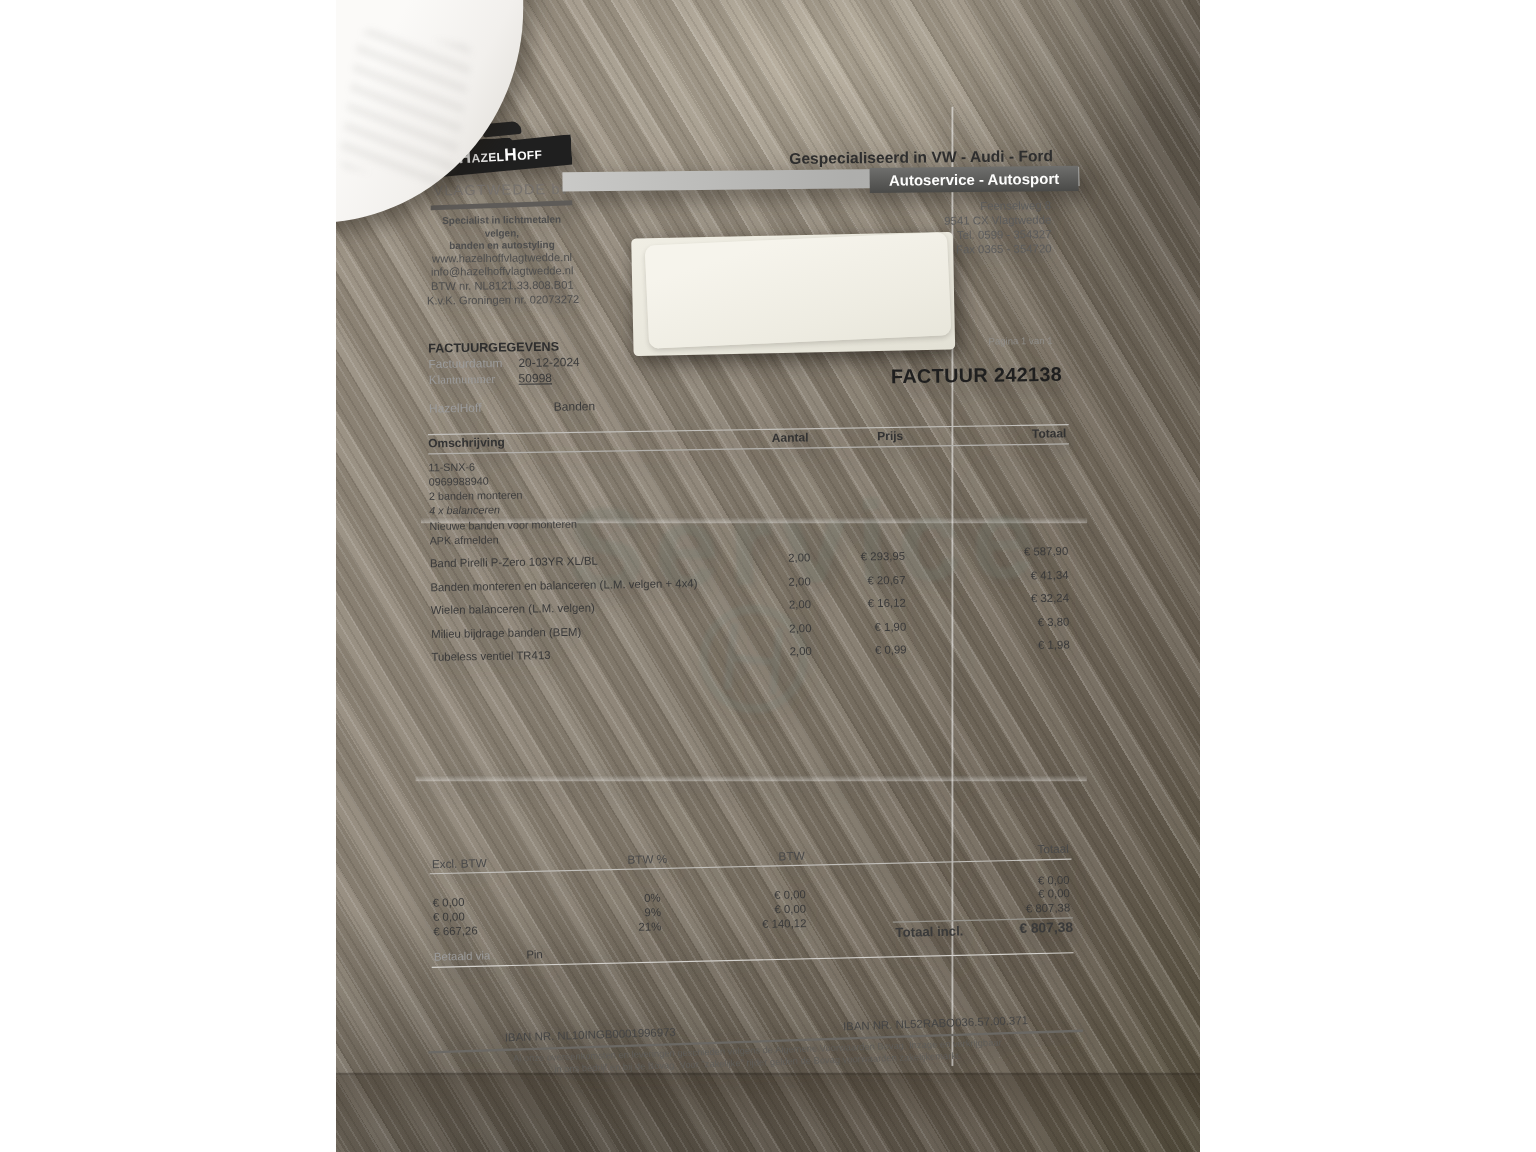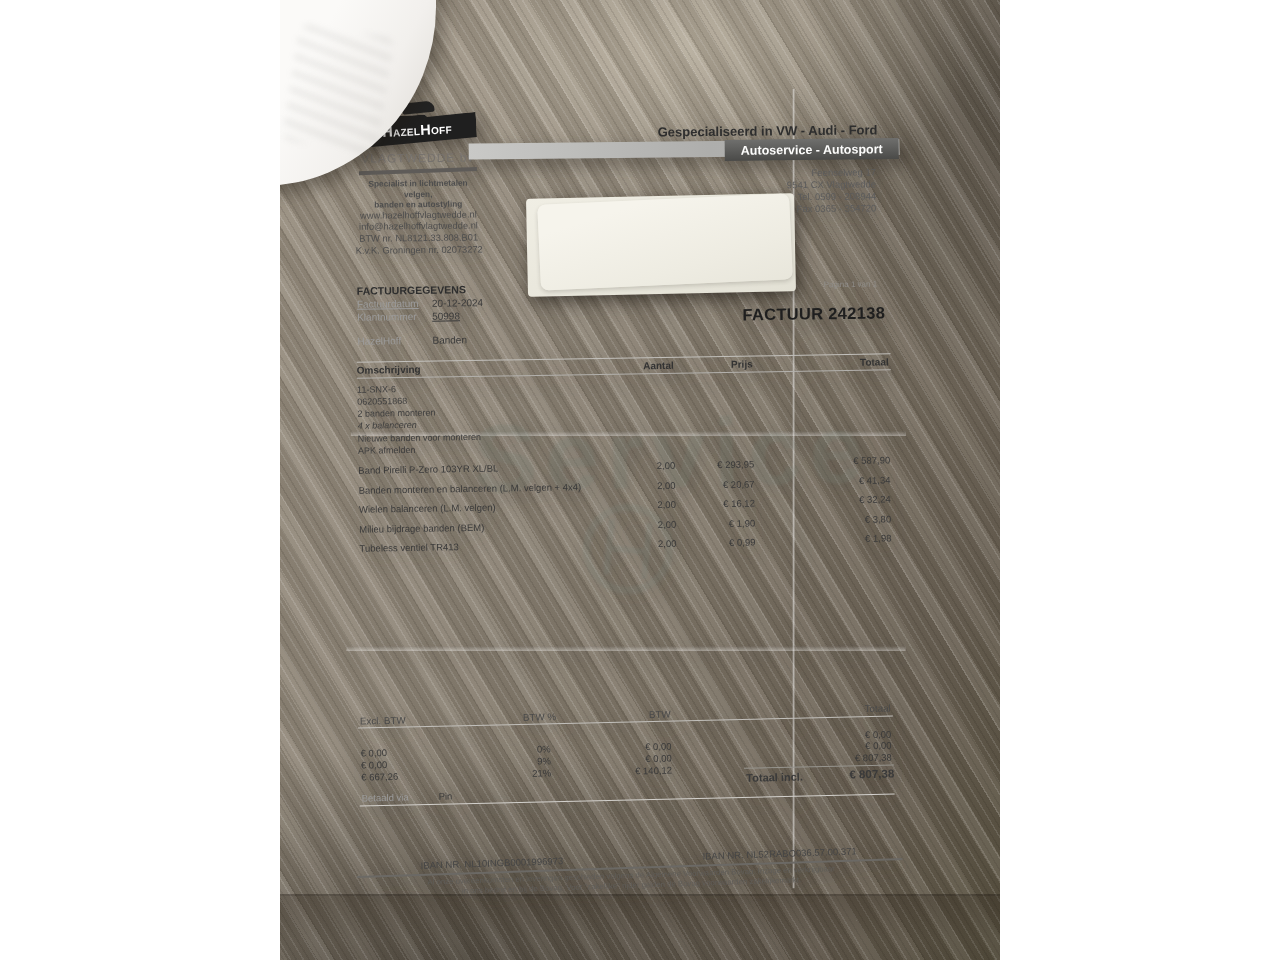--- a/index.html
+++ b/index.html
@@ -146,60 +146,60 @@
             <span class="logo-text">HazelHoff</span>
           </div>
           <div class="vlagtwedde">VLAGTWEDDE bv</div>
           <div class="vlag-bar"></div>
           <div class="band-silver"></div>
           <div class="specialized">Gespecialiseerd in VW - Audi - Ford</div>
           <div class="band-dark">
             <span>Autoservice - Autosport</span>
           </div>
           <div class="addr">
-            <div>Feenselweg 17</div>
+            <div>Feenselweg 8</div>
             <div>9541 CX Vlagtwedde</div>
-            <div>Tel. 0599 - 208944</div>
+            <div>Tel. 0599 - 354327</div>
             <div>Fax 0365 - 354720</div>
           </div>
           <div class="leftinfo">
             <div class="b">Specialist in lichtmetalen velgen,</div>
             <div class="b">banden en autostyling</div>
             <div class="n">www.hazelhoffvlagtwedde.nl</div>
             <div class="n">info@hazelhoffvlagtwedde.nl</div>
             <div class="n">BTW nr. NL8121.33.808.B01</div>
             <div class="n">K.v.K. Groningen nr. 02073272</div>
           </div>
         </div>
 
         <div class="sticker-back"></div>
         <div class="sticker-top"></div>
 
         <div class="blk blk-meta">
           <div class="abs fact-title">FACTUURGEGEVENS</div>
           <div class="abs pagina">Pagina 1 van 1</div>
-          <div class="abs mlabel" style="top:212px;text-decoration:underline;">Factuurdatum</div>
+          <div class="abs mlabel" style="top:212px;">Factuurdatum</div>
           <div class="abs mvalue" style="top:212px;">20-12-2024</div>
-          <div class="abs mlabel" style="top:225px;">Klantnummer</div>
+          <div class="abs mlabel" style="top:225px;font-family:Liberation Serif, serif;">Klantnummer</div>
           <div class="abs mvalue" style="top:225px;text-decoration:underline;">50998</div>
           <div class="abs mlabel" style="top:249px;">HazelHoff</div>
-          <div class="abs mvalue" style="top:249px;">Banden</div>
+          <div class="abs mvalue" style="top:249px;margin-left:29px;">Banden</div>
           <div class="abs invoice-no">FACTUUR 242138</div>
         </div>
 
         <div class="blk blk-items">
           <div class="rule" style="left:16px;top:275px;width:534px;"></div>
           <div class="abs th" style="left:16px;top:278px;">Omschrijving</div>
           <div class="num th" style="left:233px;top:278px;">Aantal</div>
           <div class="num th" style="left:312px;top:278px;">Prijs</div>
           <div class="num th" style="left:448px;top:278px;">Totaal</div>
           <div class="rule" style="left:16px;top:291px;width:534px;background:#b3b1ad;"></div>
 
           <div class="desc-line" style="top:298px;">11-SNX-6</div>
-          <div class="desc-line" style="top:310px;">0620551868</div>
+          <div class="desc-line" style="top:310px;">0969988940</div>
           <div class="desc-line" style="top:322px;">2 banden monteren</div>
           <div class="desc-line" style="top:334px;font-style:italic;">4 x balanceren</div>
           <div class="desc-line" style="top:347px;">Nieuwe banden voor monteren</div>
           <div class="desc-line" style="top:359px;">APK afmelden</div>
 
           <div>
             <div class="abs cell" style="left:16px;top:378px;">Band Pirelli P-Zero 103YR XL/BL</div>
             <div class="num cell" style="left:233px;top:378px;">2,00</div>
             <div class="num cell" style="left:312px;top:378px;">€ 293,95</div>
             <div class="num cell" style="left:448px;top:376px;">€ 587,90</div>

